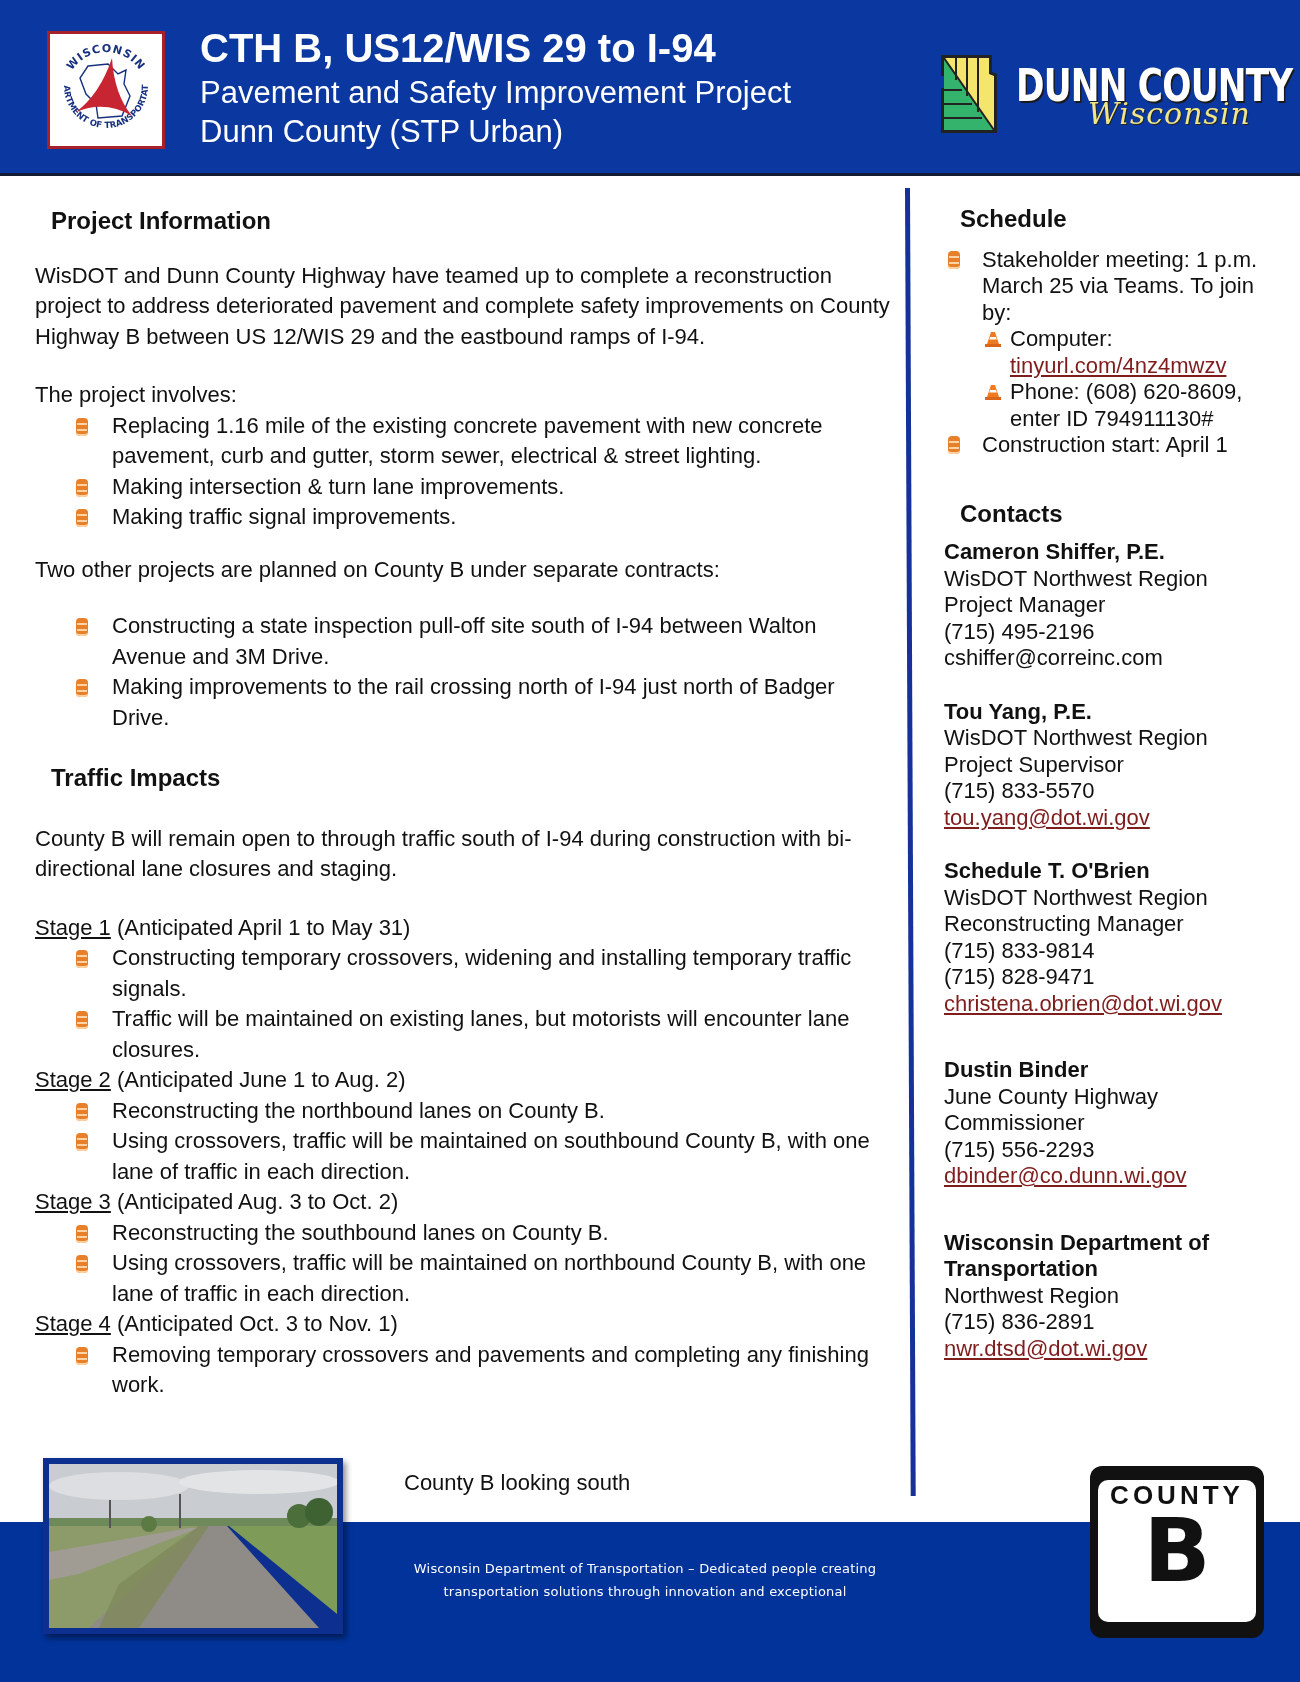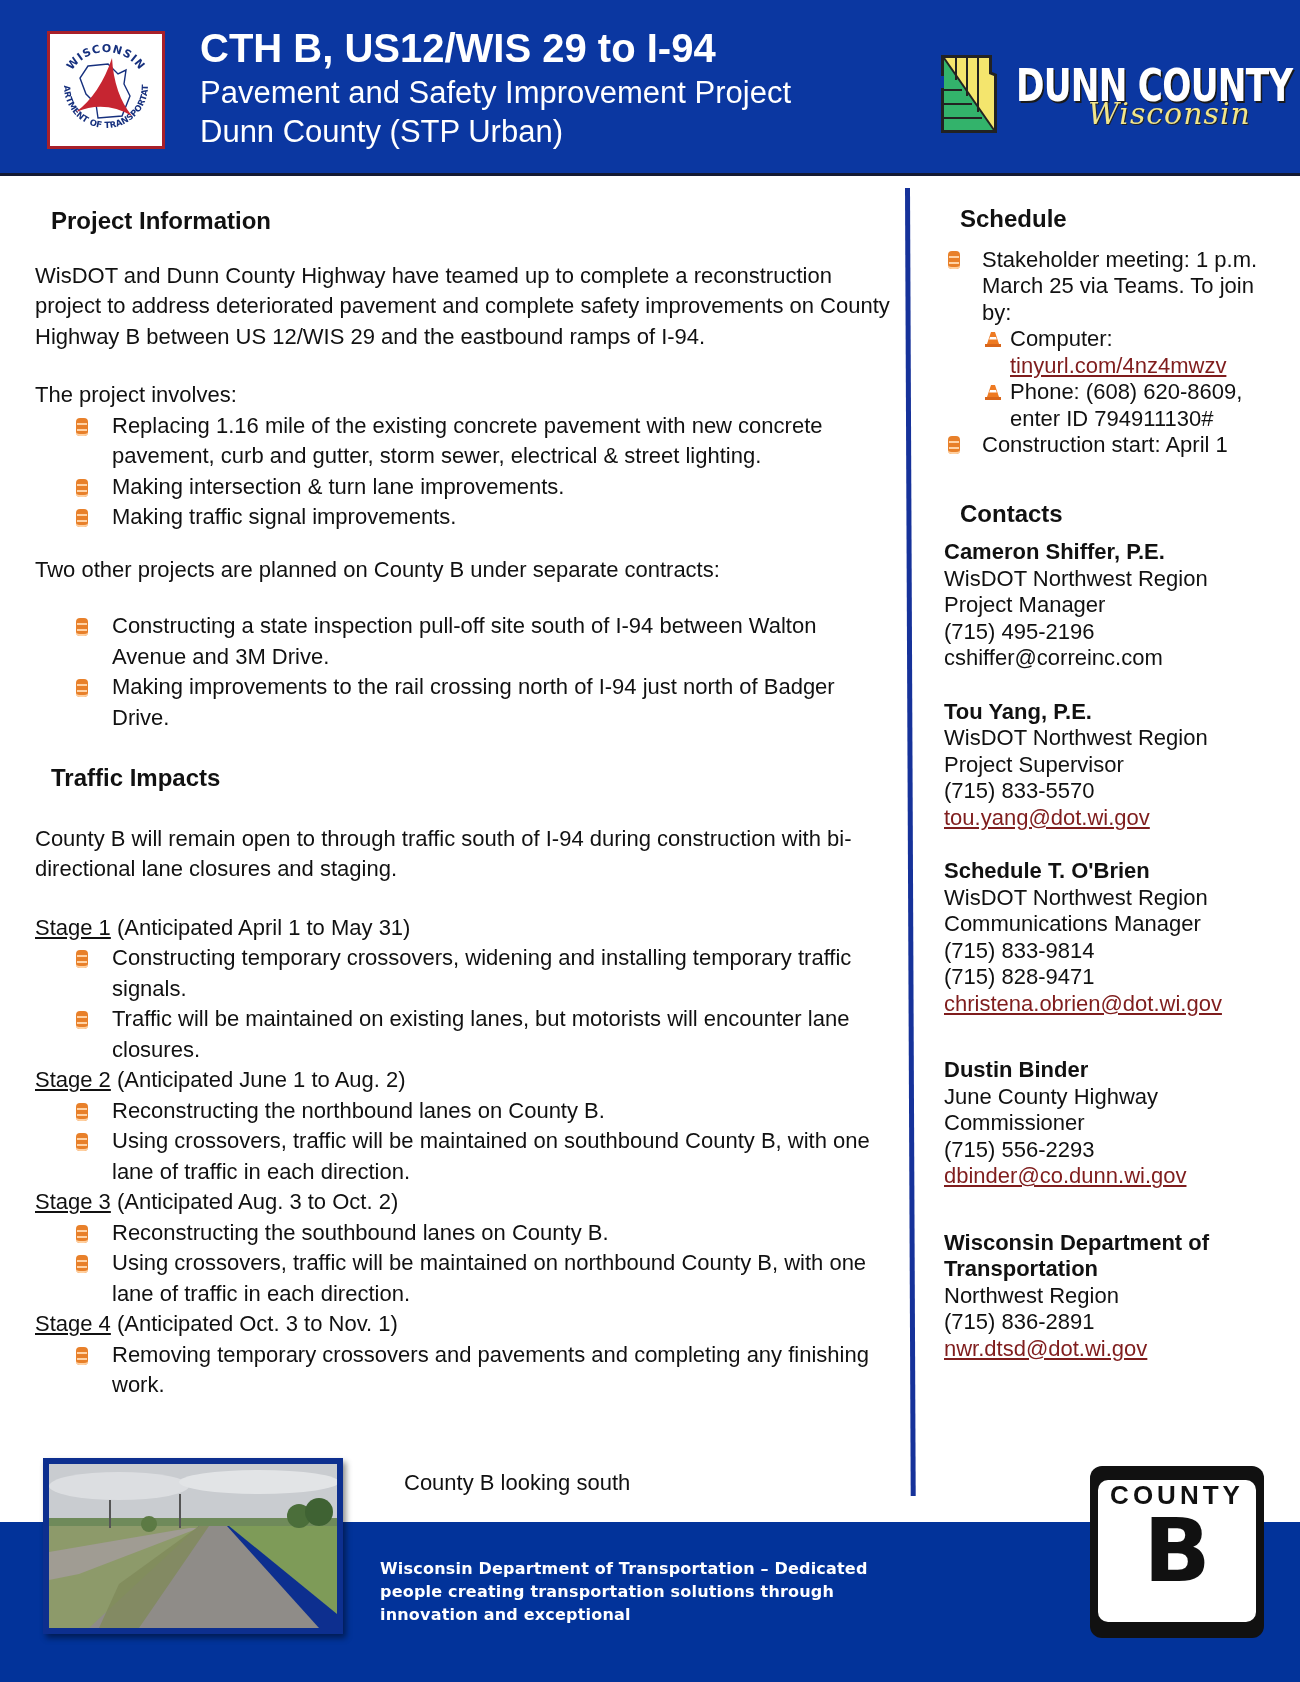--- a/index.html
+++ b/index.html
@@ -86,22 +86,22 @@
     background: #0d2f8f; box-shadow: 3px 4px 6px rgba(0,0,0,0.45);
   }
   .photo {
     position: absolute; left: 6px; top: 6px; width: 288px; height: 164px; overflow: hidden;
   }
   .photo svg { width: 100%; height: 100%; display: block; }
   .caption {
     position: absolute; left: 404px; top: 1470px; font-size: 22px; font-weight: normal;
   }
   .tagline {
-    position: absolute; left: 380px; top: 1557px; width: 530px; text-align: left;
-    color: #fff; font-weight: bold; font-size: 16px; line-height: 23px;
+    position: absolute; left: 380px; top: 1557px; width: 530px; text-align: center;
+    color: #fff; font-weight: normal; font-size: 13px; line-height: 23px;
     font-family: "DejaVu Sans", sans-serif; letter-spacing: 0.2px;
   }
   .county-sign {
     position: absolute; left: 1090px; top: 1466px; width: 174px; height: 172px;
     background: #111; border-radius: 12px;
   }
   .county-sign .inner {
     position: absolute; left: 8px; top: 14px; right: 8px; bottom: 16px;
     background: #fff; border-radius: 10px; text-align: center;
   }
@@ -239,21 +239,21 @@
   <div class="contact">
     <div class="name">Tou Yang, P.E.</div>
     <div>WisDOT Northwest Region</div>
     <div>Project Supervisor</div>
     <div>(715) 833-5570</div>
     <a class="link" href="#">tou.yang@dot.wi.gov</a>
   </div>
   <div class="contact" style="margin-bottom:40px;">
     <div class="name">Schedule T. O'Brien</div>
     <div>WisDOT Northwest Region</div>
-    <div>Communications Manager</div>
+    <div>Reconstructing Manager</div>
     <div>(715) 833-9814</div>
     <div>(715) 828-9471</div>
     <a class="link" href="#">christena.obrien@dot.wi.gov</a>
   </div>
   <div class="contact" style="margin-bottom:40px;">
     <div class="name">Dustin Binder</div>
     <div>June County Highway</div>
     <div>Commissioner</div>
     <div>(715) 556-2293</div>
     <a class="link" href="#">dbinder@co.dunn.wi.gov</a>

